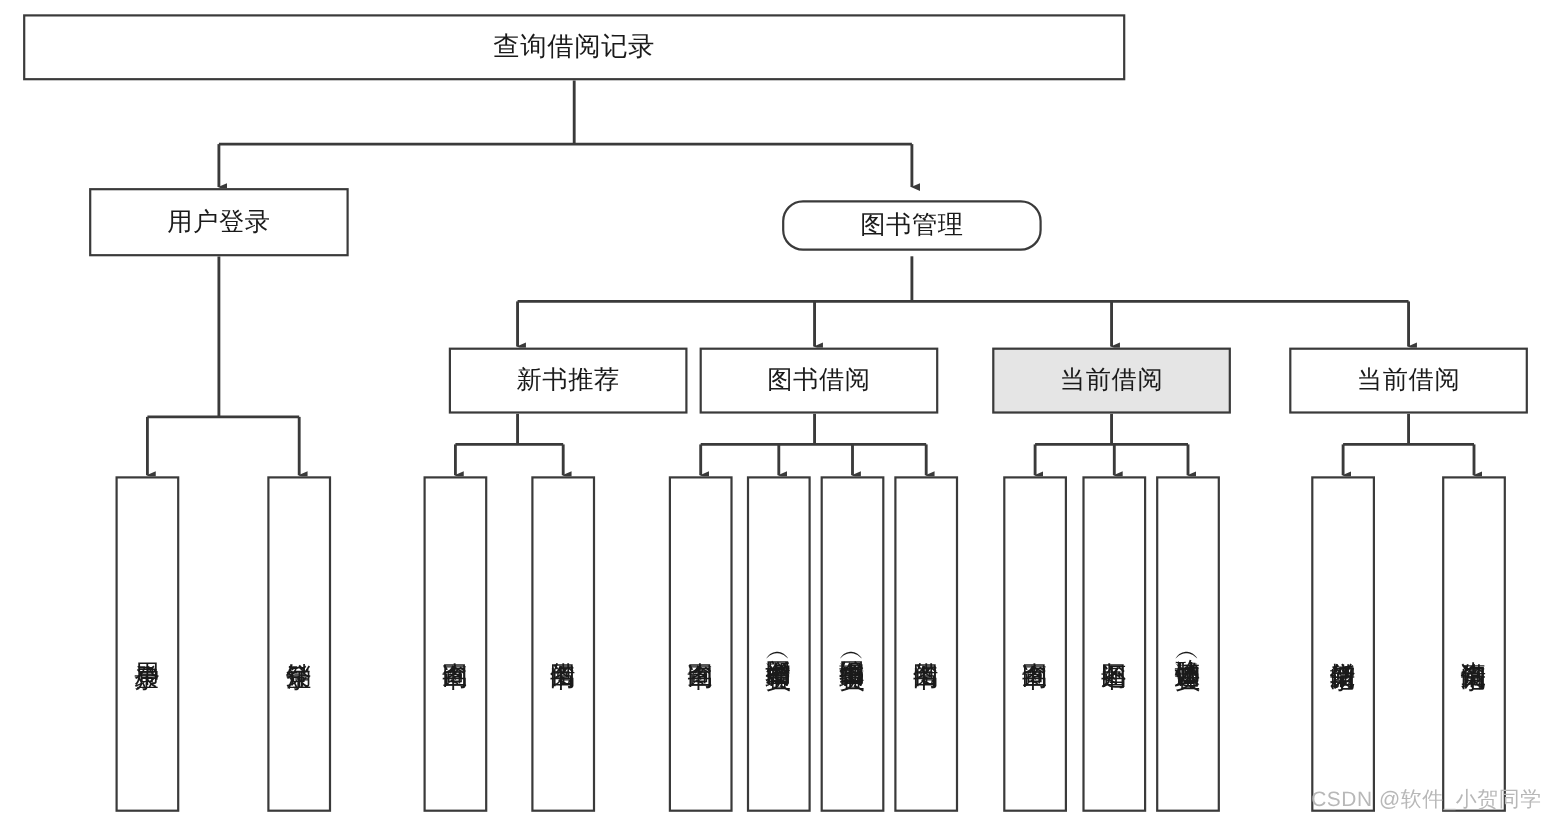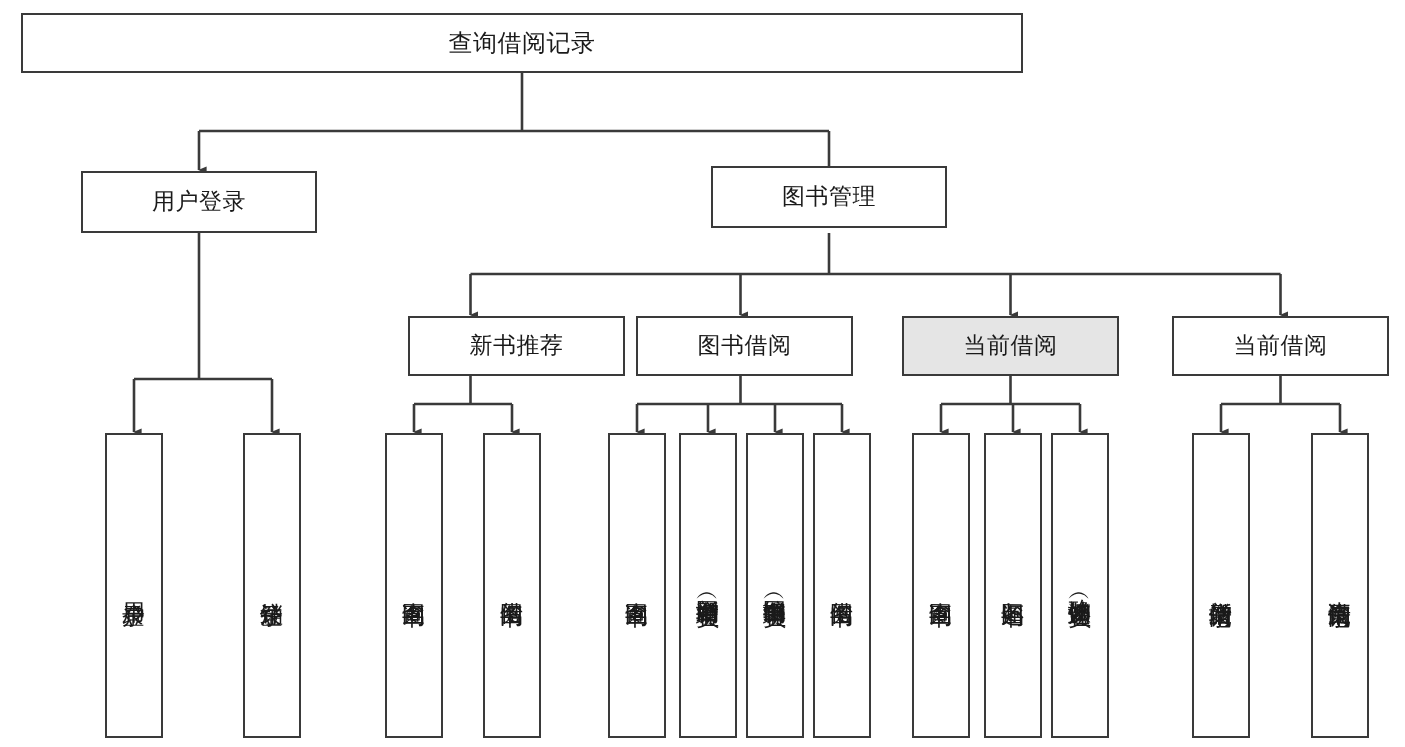--- a/index.html
+++ b/index.html
@@ -114,21 +114,21 @@
       </g>
   </svg>
 
   <div id="node-layer">
       <div class="node horizontal root" style="left: 21px; top: 13px; width: 1002px; height: 60px; border-color: rgb(58, 58, 58); background: rgb(255, 255, 255); color: rgb(26, 26, 26);">
         <span class="label">查询借阅记录</span>
       </div>
       <div class="node horizontal" style="left: 81px; top: 171px; width: 236px; height: 62px; border-color: rgb(58, 58, 58); background: rgb(255, 255, 255); color: rgb(26, 26, 26);">
         <span class="label">用户登录</span>
       </div>
-      <div class="node horizontal" style="left: 711px; top: 166px; width: 236px; height: 62px; border-color: rgb(58, 58, 58); background: rgb(255, 255, 255); color: rgb(26, 26, 26);">
+      <div class="node horizontal" style="left: 711px; top: 182px; width: 236px; height: 46px; border-color: rgb(58, 58, 58); background: rgb(255, 255, 255); color: rgb(26, 26, 26); border-radius: 19px;">
         <span class="label">图书管理</span>
       </div>
       <div class="node horizontal" style="left: 362px; top: 316px; width: 217px; height: 60px; border-color: rgb(58, 58, 58); background: rgb(255, 255, 255); color: rgb(26, 26, 26); margin-left: 46px;">
         <span class="label">新书推荐</span>
       </div>
       <div class="node horizontal" style="left: 636px; top: 316px; width: 217px; height: 60px; border-color: rgb(58, 58, 58); background: rgb(255, 255, 255); color: rgb(26, 26, 26);">
         <span class="label">图书借阅</span>
       </div>
       <div class="node horizontal" style="left: 902px; top: 316px; width: 217px; height: 60px; border-color: rgb(58, 58, 58); background: #e5e5e5; color: rgb(26, 26, 26); align-items: center;">
         <span class="label">当前借阅</span>
@@ -170,13 +170,14 @@
         <span class="label">确认归还（管理员）</span>
       </div>
       <div class="node vertical" style="left: 1192px; top: 433px; width: 58px; height: 305px; border-color: rgb(58, 58, 58); background: rgb(255, 255, 255); color: rgb(26, 26, 26);">
         <span class="label">新增借阅记录</span>
       </div>
       <div class="node vertical" style="left: 1311px; top: 433px; width: 58px; height: 305px; border-color: rgb(58, 58, 58); background: rgb(255, 255, 255); color: rgb(26, 26, 26);">
         <span class="label">查询借阅记录</span>
       </div>
     </div>
 
+  <div class="watermark" style="left: 1192px; top: 714px; color: rgb(184, 184, 184);">CSDN @软件_小贺同学</div>
 </div>
 
 </body></html>

